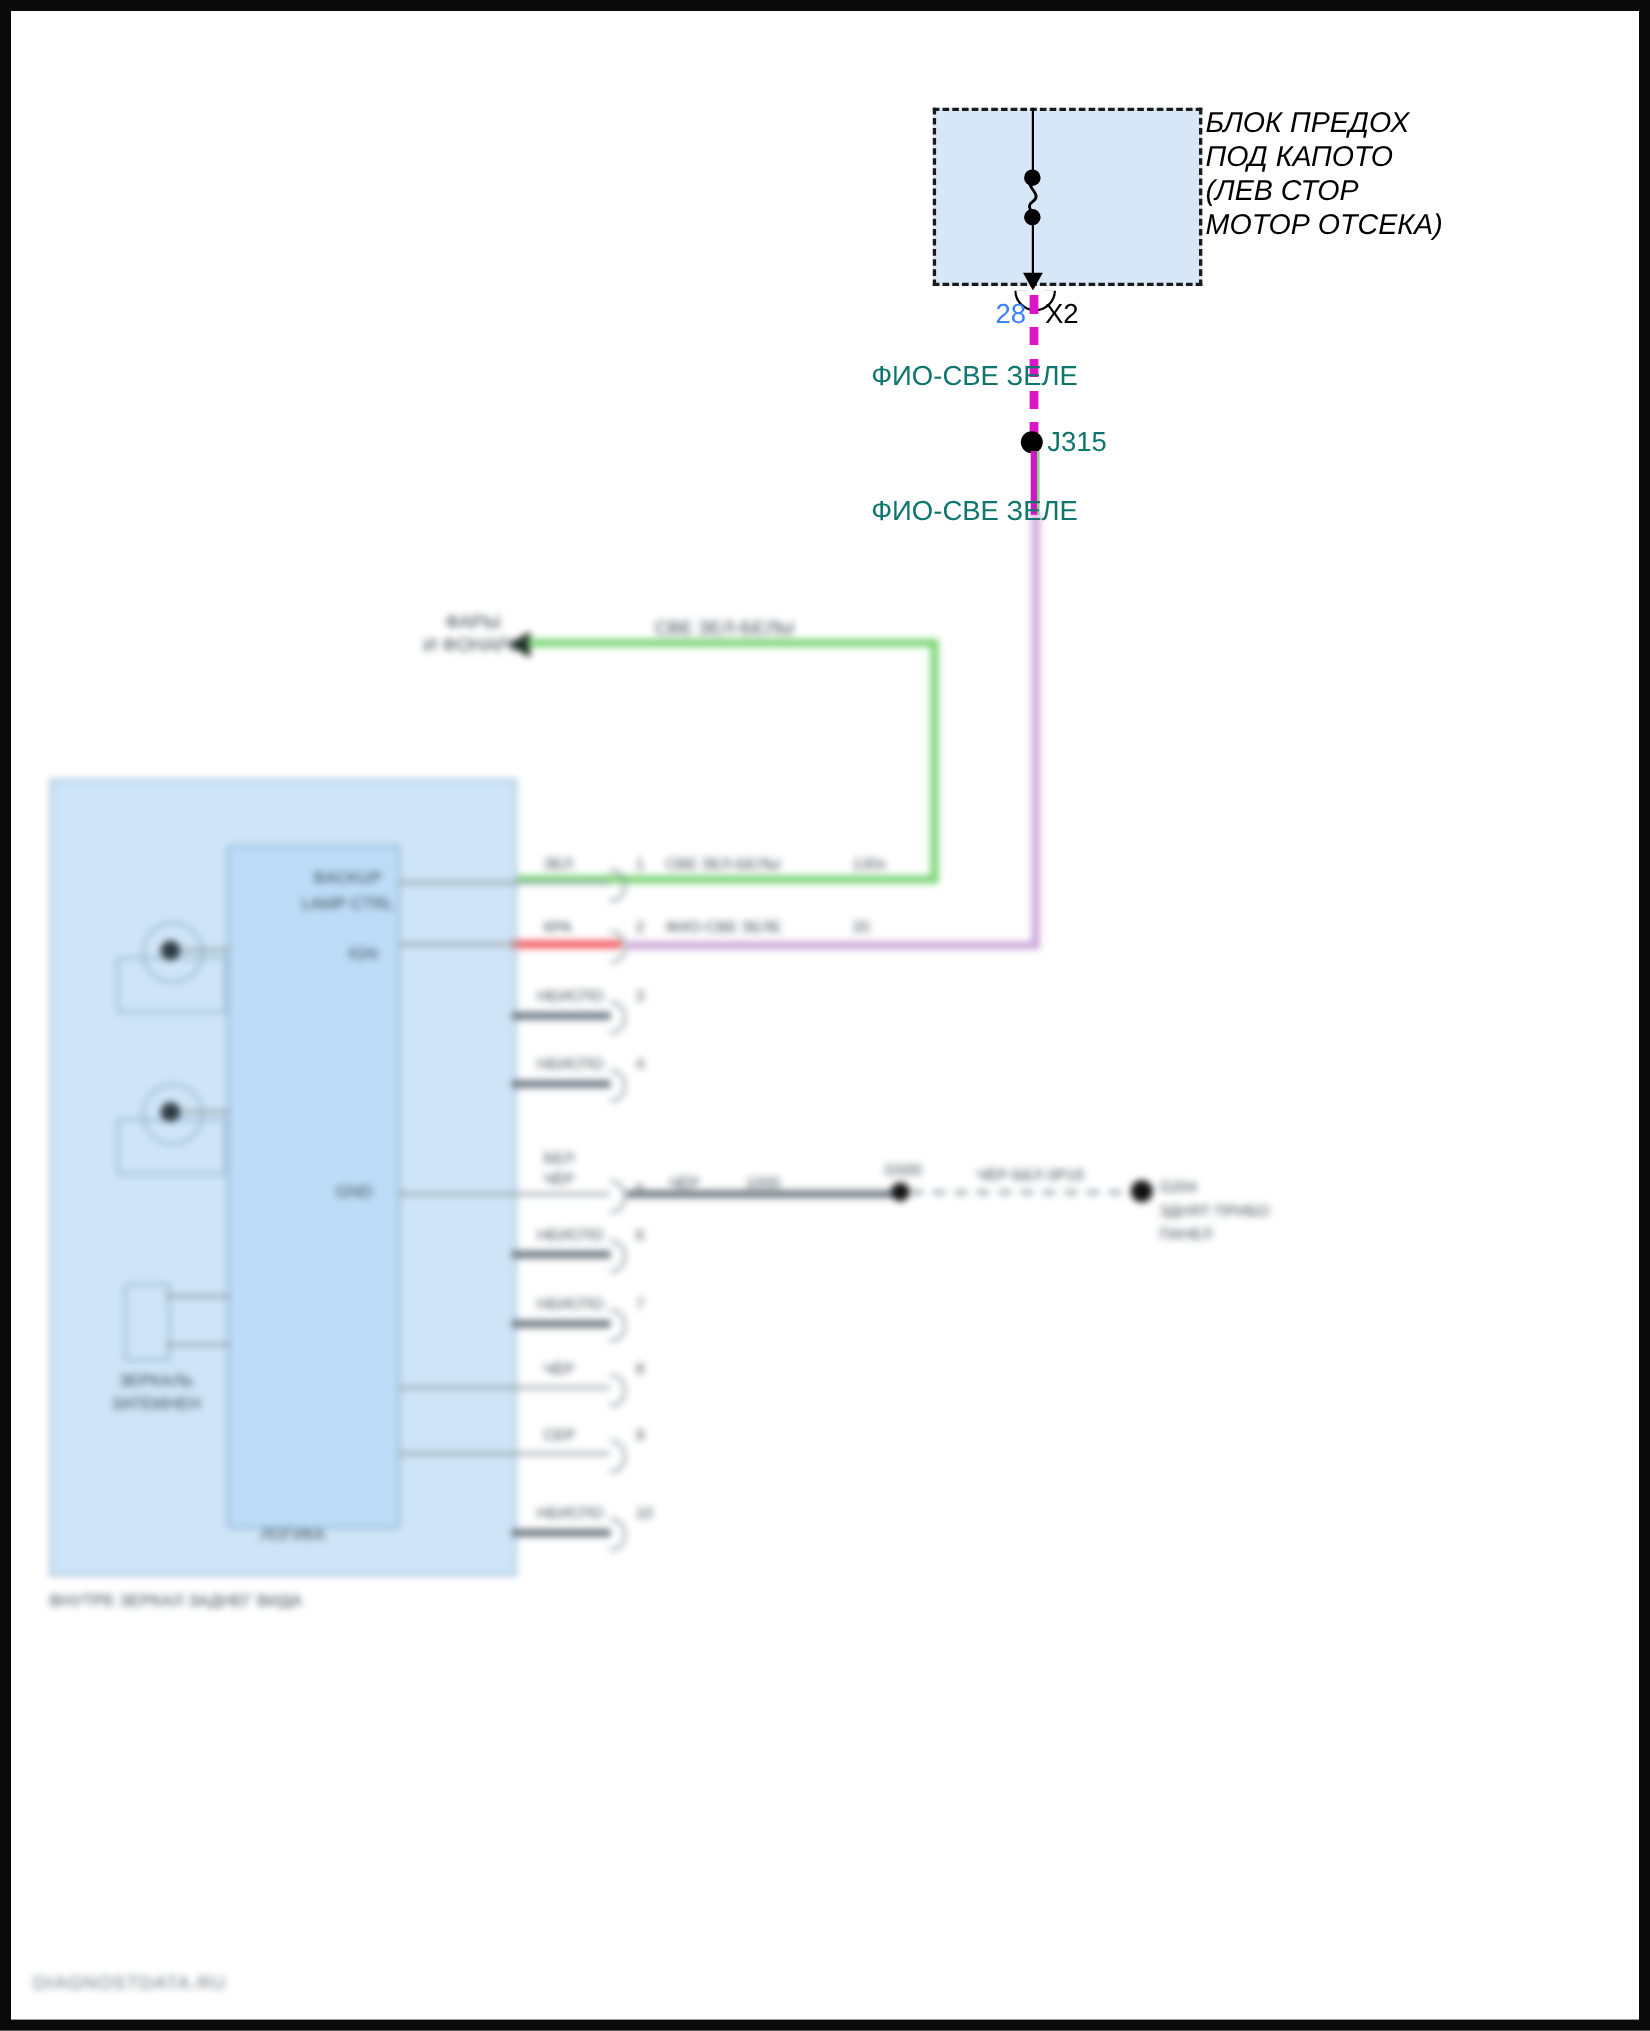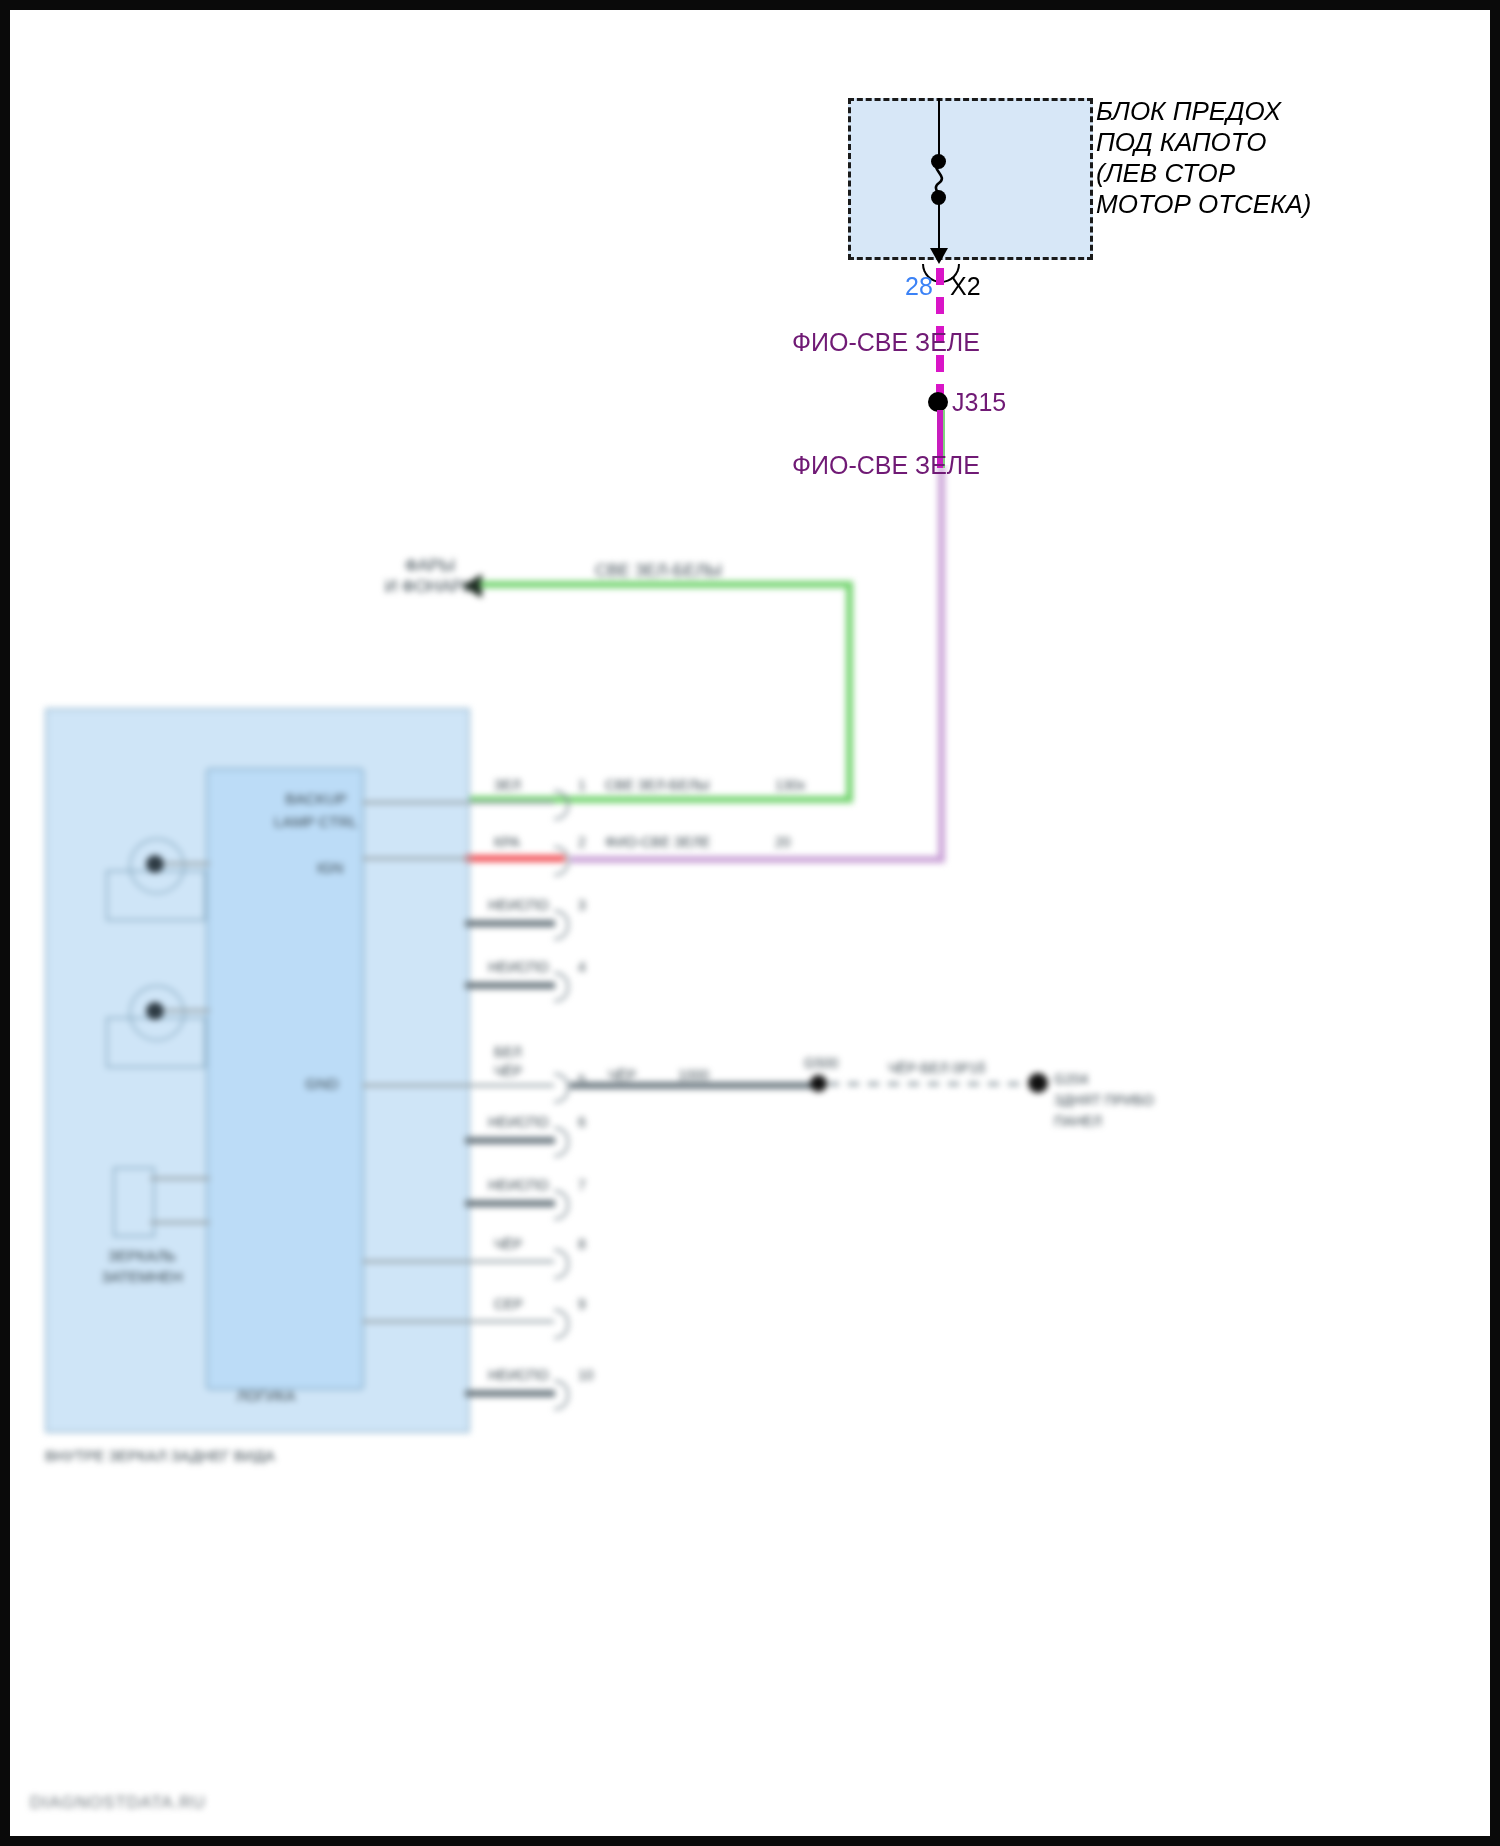--- a/index.html
+++ b/index.html
@@ -51,21 +51,21 @@
 
   .conn-cup{
     position:absolute;width:34px;height:17px;
     border:2px solid #000;border-top:none;
     border-radius:0 0 40px 40px;
   }
 
   .pin-num{position:absolute;font-size:25px;color:#3b82f6;}
   .conn-id{position:absolute;font-size:25px;color:#000;}
 
-  .wirelabel{position:absolute;font-size:25px;color:#701a75;white-space:pre;}
+  .wirelabel{position:absolute;font-size:25px;color:#0f766e;white-space:pre;}
 
   
   .magenta-dash{
     position:absolute;width:8px;
     background:repeating-linear-gradient(
       to bottom,
       #d915c7 0px, #d915c7 17px,
       rgba(0,0,0,0) 17px, rgba(0,0,0,0) 29px
     );
   }

